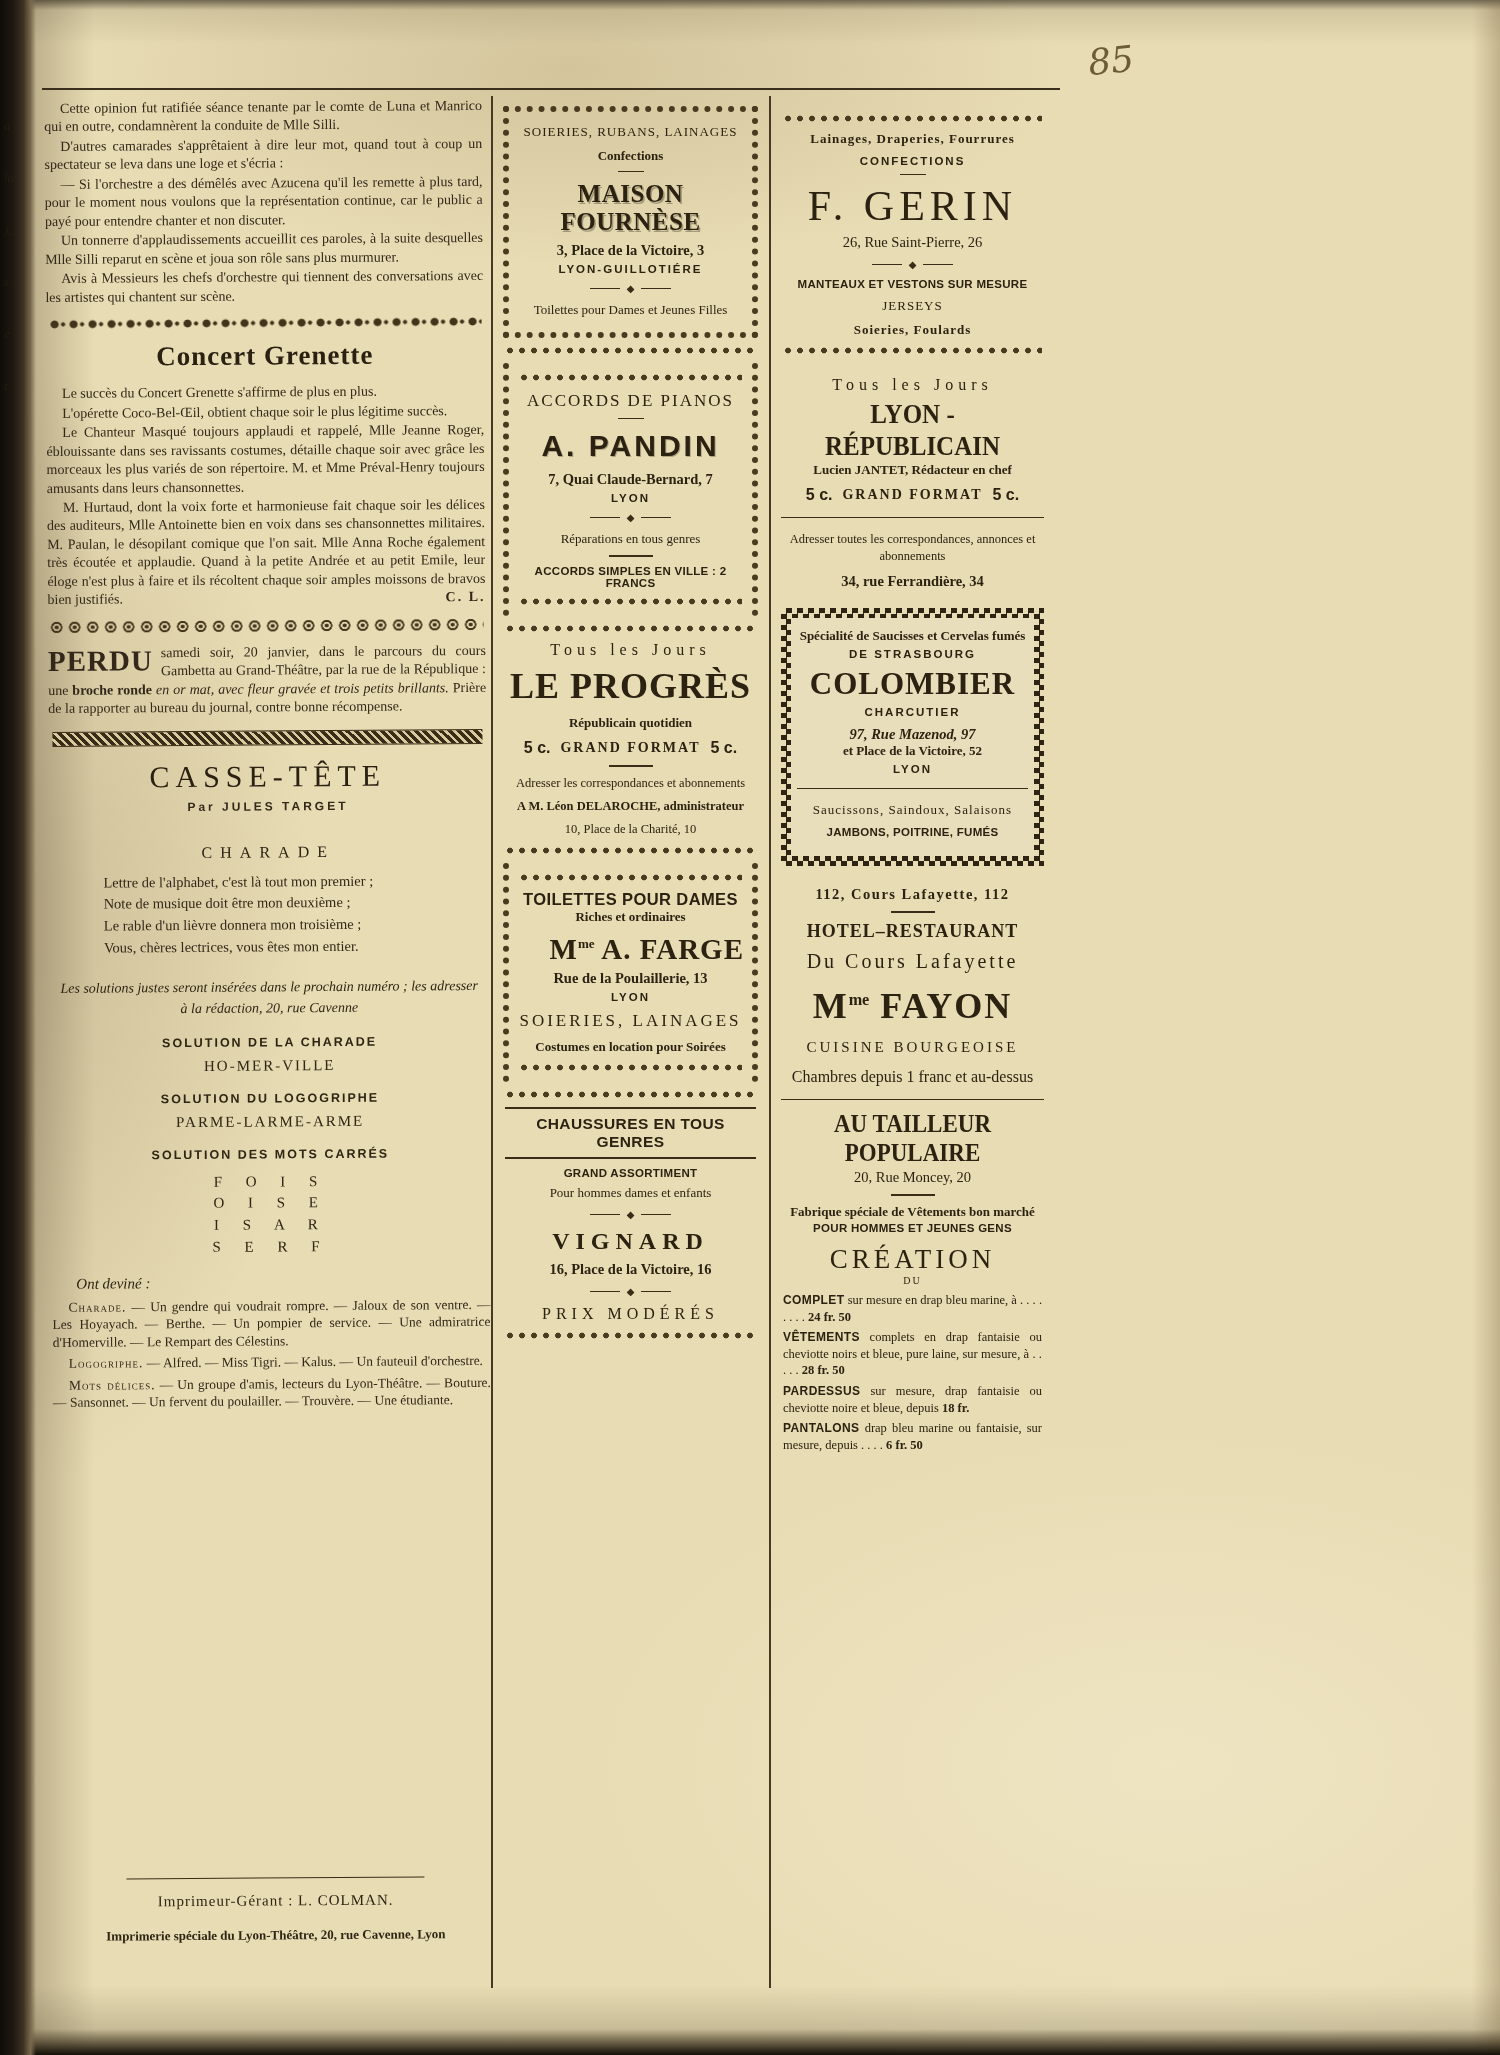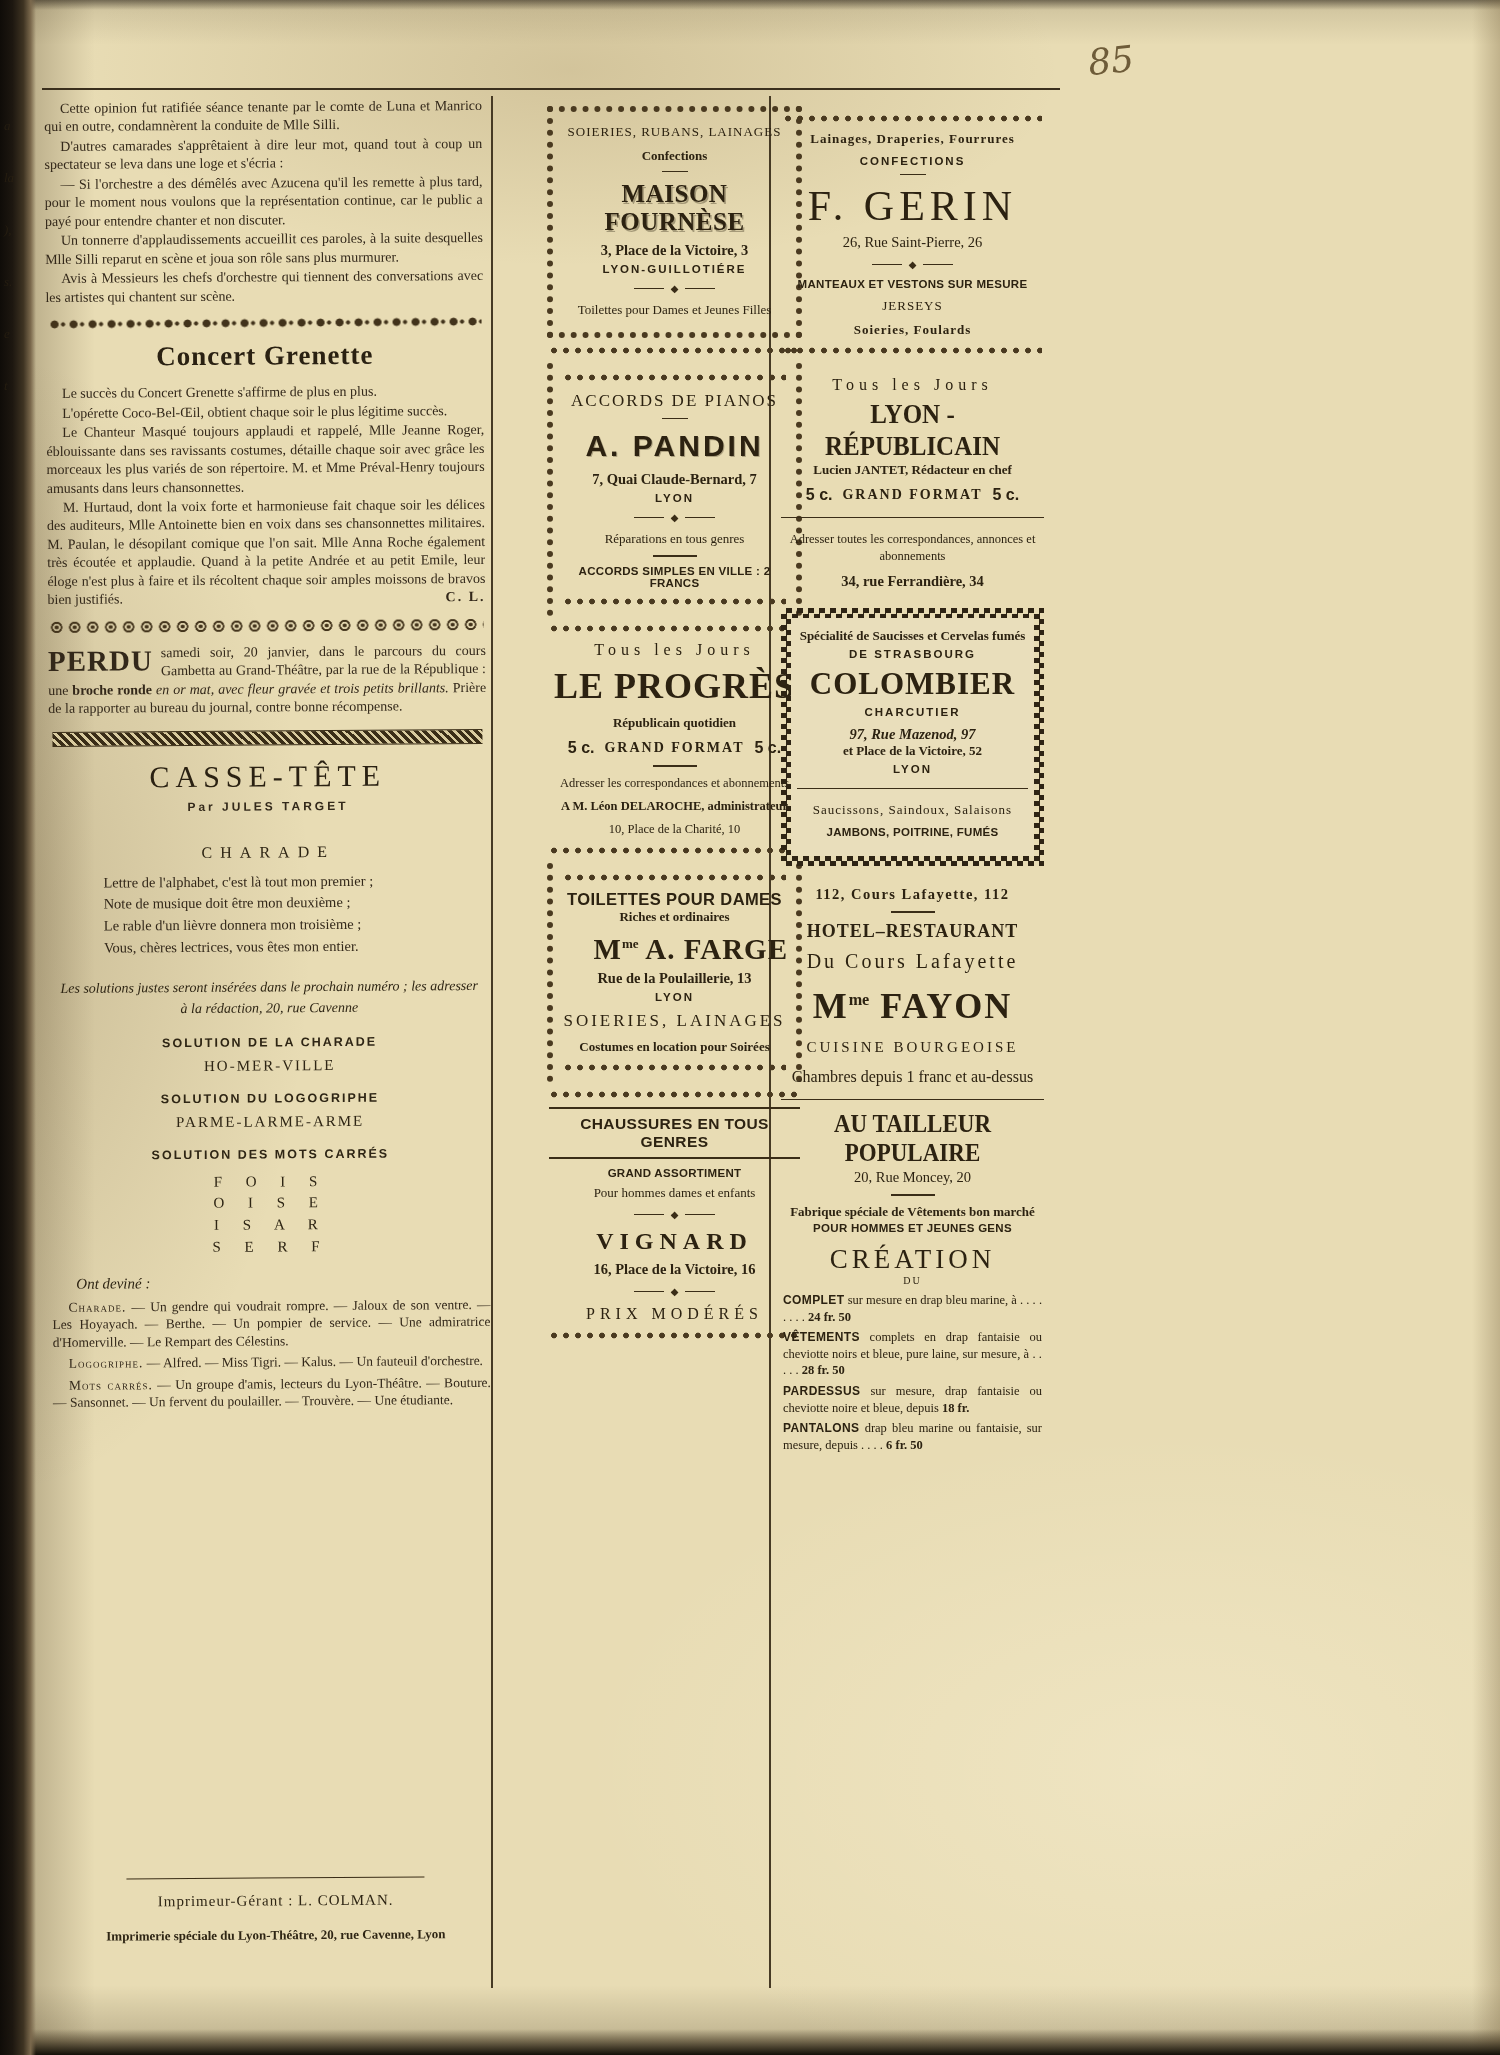--- a/index.html
+++ b/index.html
@@ -21,21 +21,21 @@
   .edge-bleed{position:absolute;left:4px;top:118px;z-index:6;display:flex;flex-direction:column;gap:36px;
     color:rgba(50,38,20,.55);font-size:13px;font-style:italic;}
   .pagenum{position:absolute;top:40px;left:1088px;font-family:"DejaVu Serif",serif;font-style:italic;
     font-size:36px;color:#6e5c39;transform:rotate(-6deg);}
   .masthead{position:absolute;top:56px;left:42px;width:1018px;text-align:center;
     font-family:"Liberation Sans","DejaVu Sans",sans-serif;font-weight:bold;font-size:15px;letter-spacing:3px;color:#241c10;}
   .header-rule{position:absolute;top:88px;left:42px;width:1018px;border-top:2px solid #3a2f1d;}
   .vrule{position:absolute;top:96px;width:2px;height:1892px;background:#463a24;}
   .v1{left:491px}.v2{left:769px}
   .col-left{position:absolute;left:44px;top:100px;width:438px;height:1845px;transform:rotate(-0.4deg);transform-origin:top left;}
-  .col-mid{position:absolute;left:503px;top:106px;width:255px;margin-left:44px;}
+  .col-mid{position:absolute;left:503px;top:106px;width:255px;}
   .col-right{position:absolute;left:781px;top:106px;width:263px;}
 
   .body{font-size:14px;line-height:1.32;text-align:justify;text-indent:16px;margin:0 0 1px;color:#33281a;}
   .sig{float:right;font-weight:bold;letter-spacing:2px;text-indent:0;}
   .sec-title{font-size:27px;font-weight:bold;letter-spacing:1px;text-align:center;margin:10px 0 12px;color:#2a2112;}
 
   .orn-row{height:11px;margin:7px 2px;background-image:radial-gradient(circle at 5px 5.5px,#4a3a20 2.6px,rgba(74,58,32,0) 3.2px);background-size:12px 11px;background-repeat:repeat-x;}
   .orn-row-lg{height:15px;margin:10px 2px 6px;background-repeat:repeat-x;background-size:19px 15px;
     background-image:radial-gradient(circle at 7px 7.5px,#42331b 3.6px,rgba(66,51,27,0) 4.3px),radial-gradient(circle at 15.5px 7.5px,#42331b 1.8px,rgba(66,51,27,0) 2.4px);}
   .orn-row-star{height:15px;margin:10px 2px;background-repeat:repeat-x;background-size:18px 15px;
@@ -192,21 +192,21 @@
         <div>S E R F</div>
       </div>
       <div class="ont">Ont deviné :</div>
       <p class="body entry">
         <span class="lab">Charade.</span><span> — Un gendre qui voudrait rompre. — Jaloux de son ventre. — Les Hoyayach. — Berthe. — Un pompier de service. — Une admiratrice d'Homerville. — Le Rempart des Célestins.</span>
       </p>
       <p class="body entry">
         <span class="lab">Logogriphe.</span><span> — Alfred. — Miss Tigri. — Kalus. — Un fauteuil d'orchestre.</span>
       </p>
       <p class="body entry">
-        <span class="lab">Mots carrés.</span><span> — Un groupe d'amis, lecteurs du Lyon-Théâtre. — Bouture. — Sansonnet. — Un fervent du poulailler. — Trouvère. — Une étudiante.</span>
+        <span class="lab">Mots délices.</span><span> — Un groupe d'amis, lecteurs du Lyon-Théâtre. — Bouture. — Sansonnet. — Un fervent du poulailler. — Trouvère. — Une étudiante.</span>
       </p>
     </section>
 
     <div class="imprint">
       <div class="imp-rule"></div>
       <div class="imp1">Imprimeur-Gérant : L. COLMAN.</div>
       <div class="imp2">Imprimerie spéciale du Lyon-Théâtre, 20, rue Cavenne, Lyon</div>
     </div>
   </div>
 

